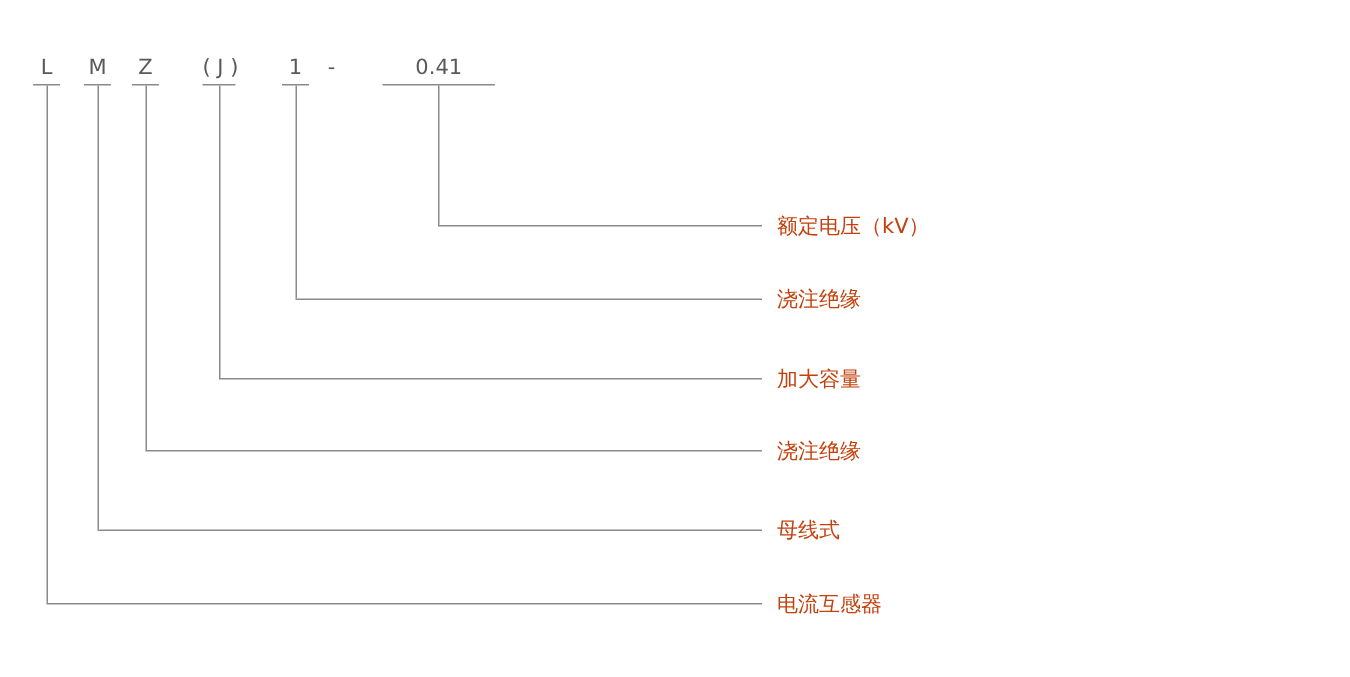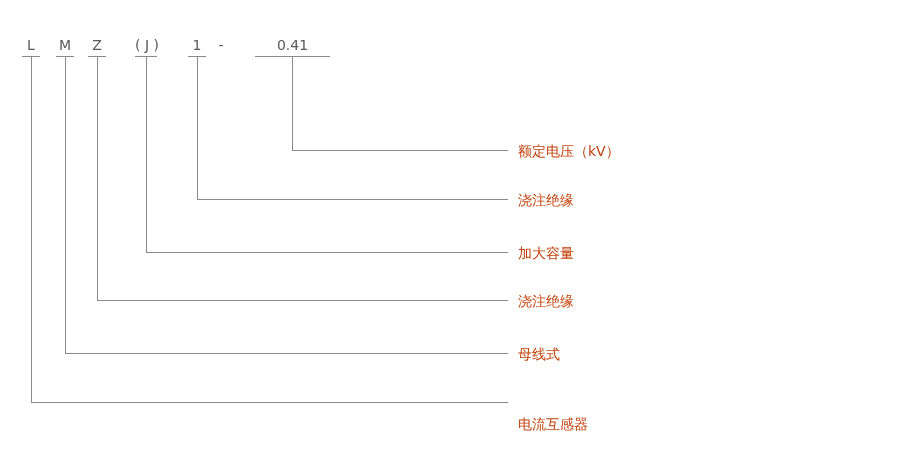--- a/index.html
+++ b/index.html
@@ -80,21 +80,21 @@
   .co4 .stem  { left: 97px;  height: 243px; }
   .co4 .hline { top: 300px; left: 97px;  width: 411px; }
   .co4 .label { top: 292px; }
 
   .co5 .stem  { left: 65px;  height: 296px; }
   .co5 .hline { top: 353px; left: 65px;  width: 443px; }
   .co5 .label { top: 345px; }
 
   .co6 .stem  { left: 31px;  height: 345px; }
   .co6 .hline { top: 402px; left: 31px;  width: 477px; }
-  .co6 .label { top: 415px; }
+  .co6 .label { top: 394px; }
 </style>
 </head>
 <body>
 
 <div class="canvas">
 
   <div>
     <span class="char ch-l">L</span>
     <span class="char ch-m">M</span>
     <span class="char ch-z">Z</span>

